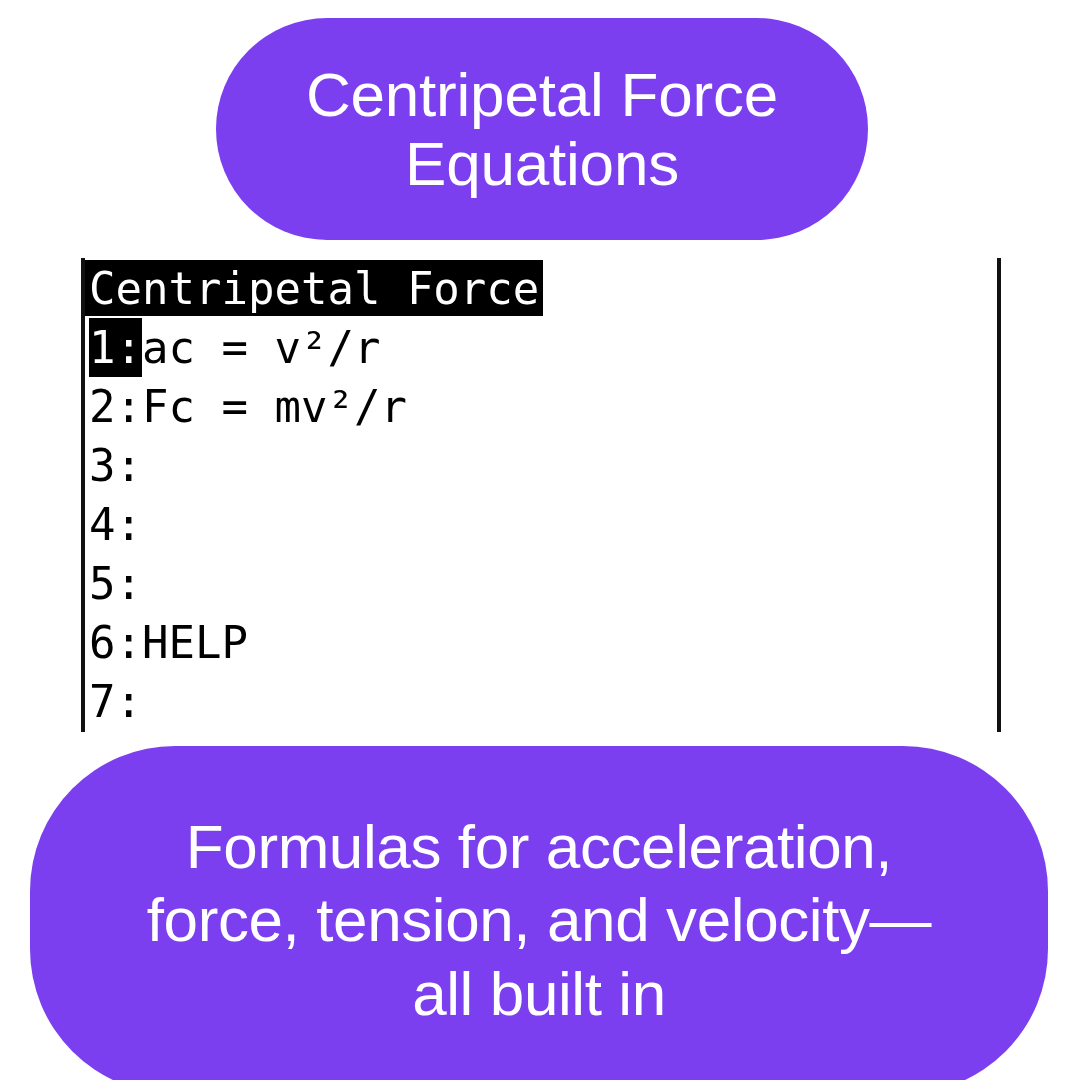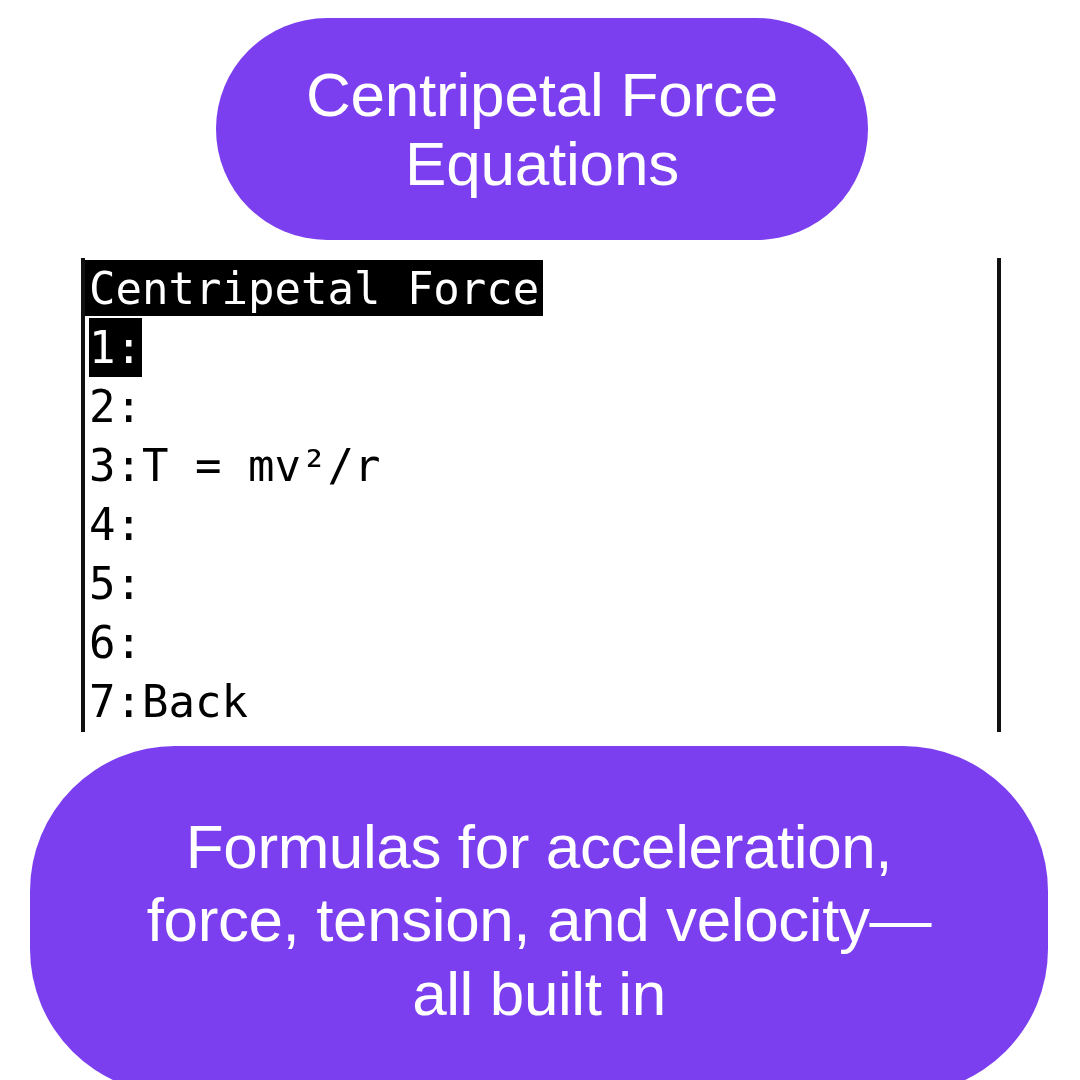--- a/index.html
+++ b/index.html
@@ -138,27 +138,27 @@
 </div>
 
 <div id="calc-screen">
   <div class="calc-inner">
 
     <div id="calc-title-bar" style="background: rgb(0, 0, 0); color: rgb(255, 255, 255); width: 458px;">
       <span>Centripetal Force</span>
     </div>
 
     <div id="calc-menu">
-        <div class="menu-row selected"><span class="menu-key" style="background: rgb(0, 0, 0); color: rgb(255, 255, 255);">1:</span></div>
-        <div class="menu-row"><span class="menu-key">2:</span></div>
-        <div class="menu-row"><span class="menu-key">3:</span><span class="menu-label">T = mv²/r</span></div>
+        <div class="menu-row selected"><span class="menu-key" style="background: rgb(0, 0, 0); color: rgb(255, 255, 255);">1:</span><span class="menu-label">ac = v²/r</span></div>
+        <div class="menu-row"><span class="menu-key">2:</span><span class="menu-label">Fc = mv²/r</span></div>
+        <div class="menu-row"><span class="menu-key">3:</span></div>
         <div class="menu-row"><span class="menu-key">4:</span></div>
         <div class="menu-row"><span class="menu-key">5:</span></div>
-        <div class="menu-row"><span class="menu-key">6:</span></div>
-        <div class="menu-row"><span class="menu-key">7:</span><span class="menu-label">Back</span></div>
+        <div class="menu-row"><span class="menu-key">6:</span><span class="menu-label">HELP</span></div>
+        <div class="menu-row"><span class="menu-key">7:</span></div>
       </div>
 
   </div>
 </div>
 
 <div class="pill" id="bottom-banner" style="background: rgb(123, 63, 239);">
   <div class="pill-text">Formulas for acceleration,
 force, tension, and velocity—
 all built in</div>
 </div>

